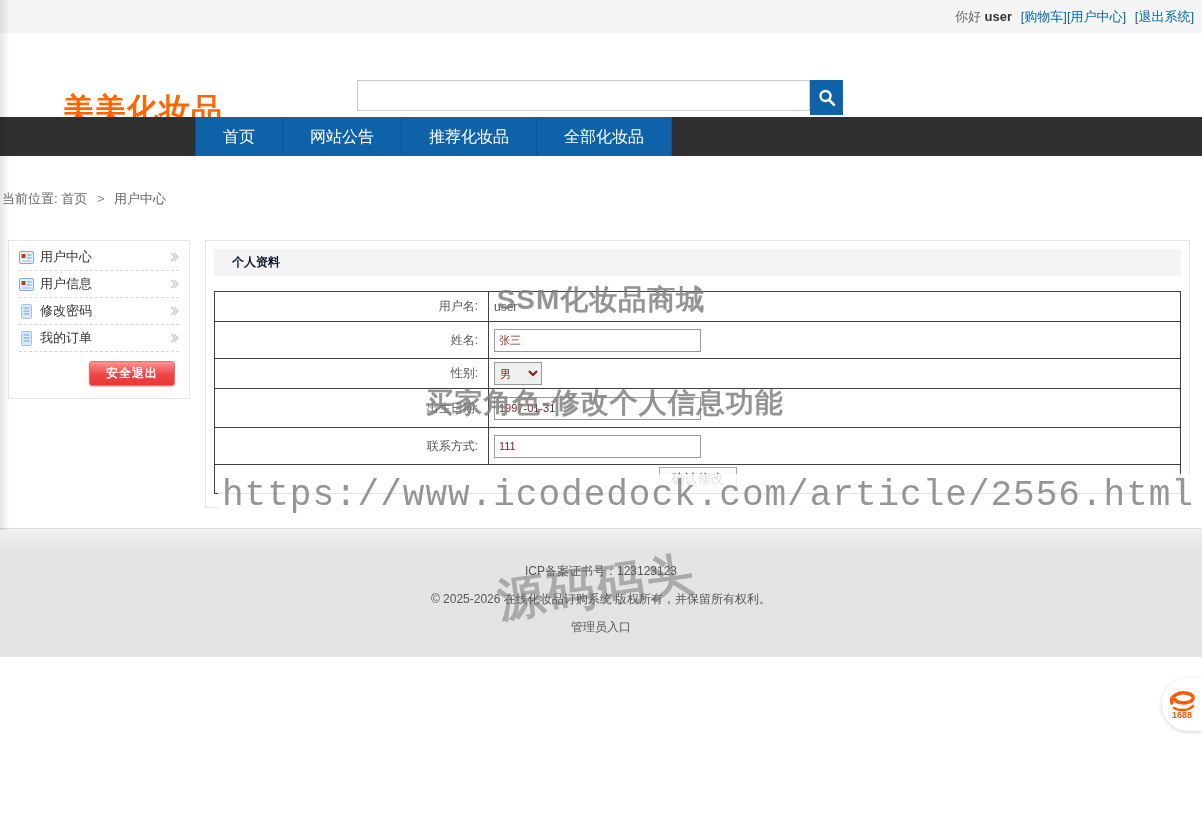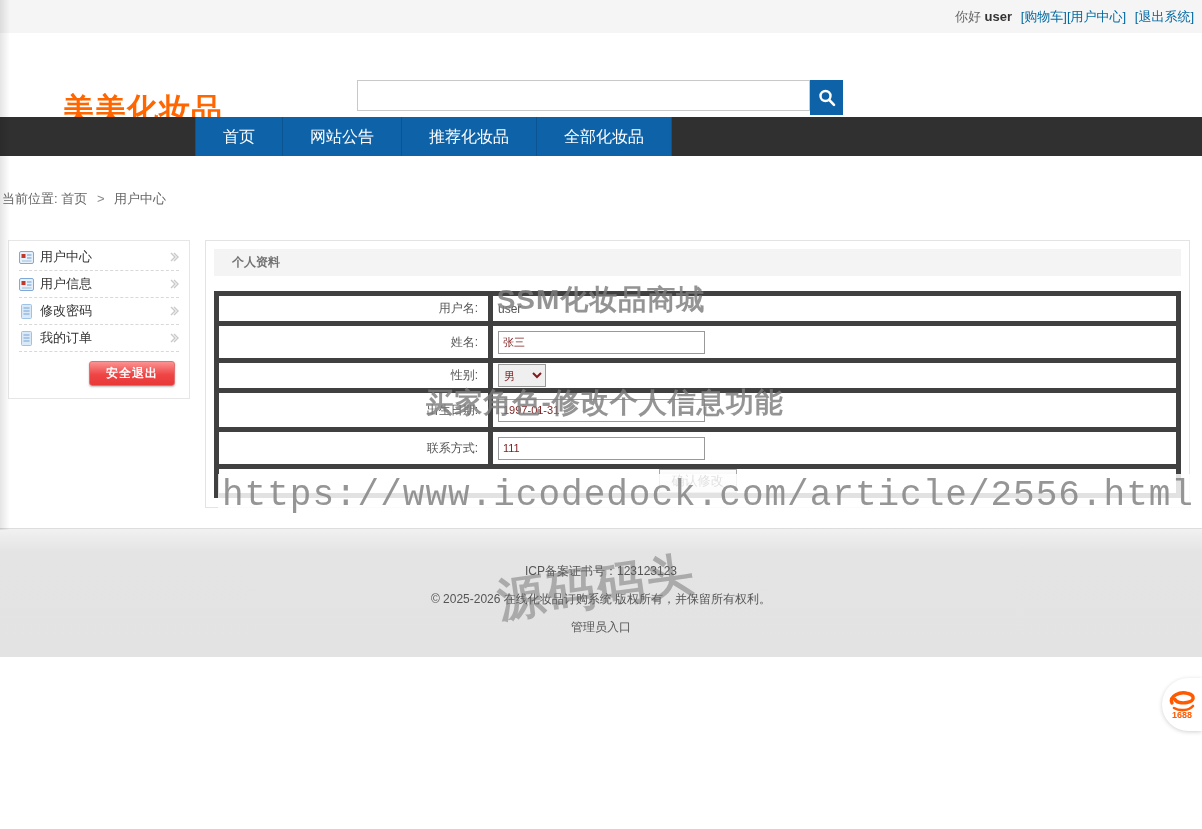--- a/index.html
+++ b/index.html
@@ -47,24 +47,24 @@
   .side-item .chev { flex:0 0 auto; }
   .side-logout { padding:9px 4px 4px 0; text-align:right; }
   .btn-logout { display:inline-block; font-size:12px; font-weight:bold; color:#fff;
     background:linear-gradient(#fb9292,#ef4545 55%,#e93838); border:1px solid #e37070;
     border-radius:3px; padding:3px 16px; cursor:pointer; box-shadow:0 1px 2px rgba(0,0,0,.25);
     letter-spacing:1px; }
 
   
   .panel { position:absolute; left:205px; top:240px; width:985px; height:268px;
     background:#fff; border:1px solid #e3e3e3; padding:8px; }
-  .panel-title { height:27px; line-height:27px; background:#f4f4f4; color:#737373;
+  .panel-title { height:27px; line-height:27px; background:#f4f4f4; color:#0f172a;
     font-size:12px; font-weight:bold; padding-left:18px; }
   table.profile { width:100%; border-collapse:collapse; margin-top:15px; }
-  table.profile td { border:5px solid #404040; font-size:12px; color:#555; vertical-align:middle;margin-left:36px; }
+  table.profile td { border:1px solid #404040; font-size:12px; color:#555; vertical-align:middle;margin-left:36px; }
   td.lab { width:274px; text-align:right; padding-right:10px; }
   td.val { padding-left:5px; color:#666; }
   .r1 { height:30px; } .r2 { height:37px; } .r3 { height:30px; }
   .r4 { height:39px; } .r5 { height:37px; } .r6 { height:29px; }
   .fld { width:207px; height:23px; border:1px solid #999; font-size:11px; color:#7f1d1d; padding:0 4px; outline:none; font-family:"Liberation Sans","DejaVu Sans",sans-serif; }
   select.fld { width:48px; padding:0 1px; }
   td.btn-cell { text-align:center; border:1px solid #ccc;text-decoration:underline; }
   .btn-submit { font-size:13px; color:#333; padding:2px 12px; border:1px solid #a8a8a8;
     background:linear-gradient(#fdfdfd,#e8e8e8); cursor:pointer; font-family:inherit; }
 

